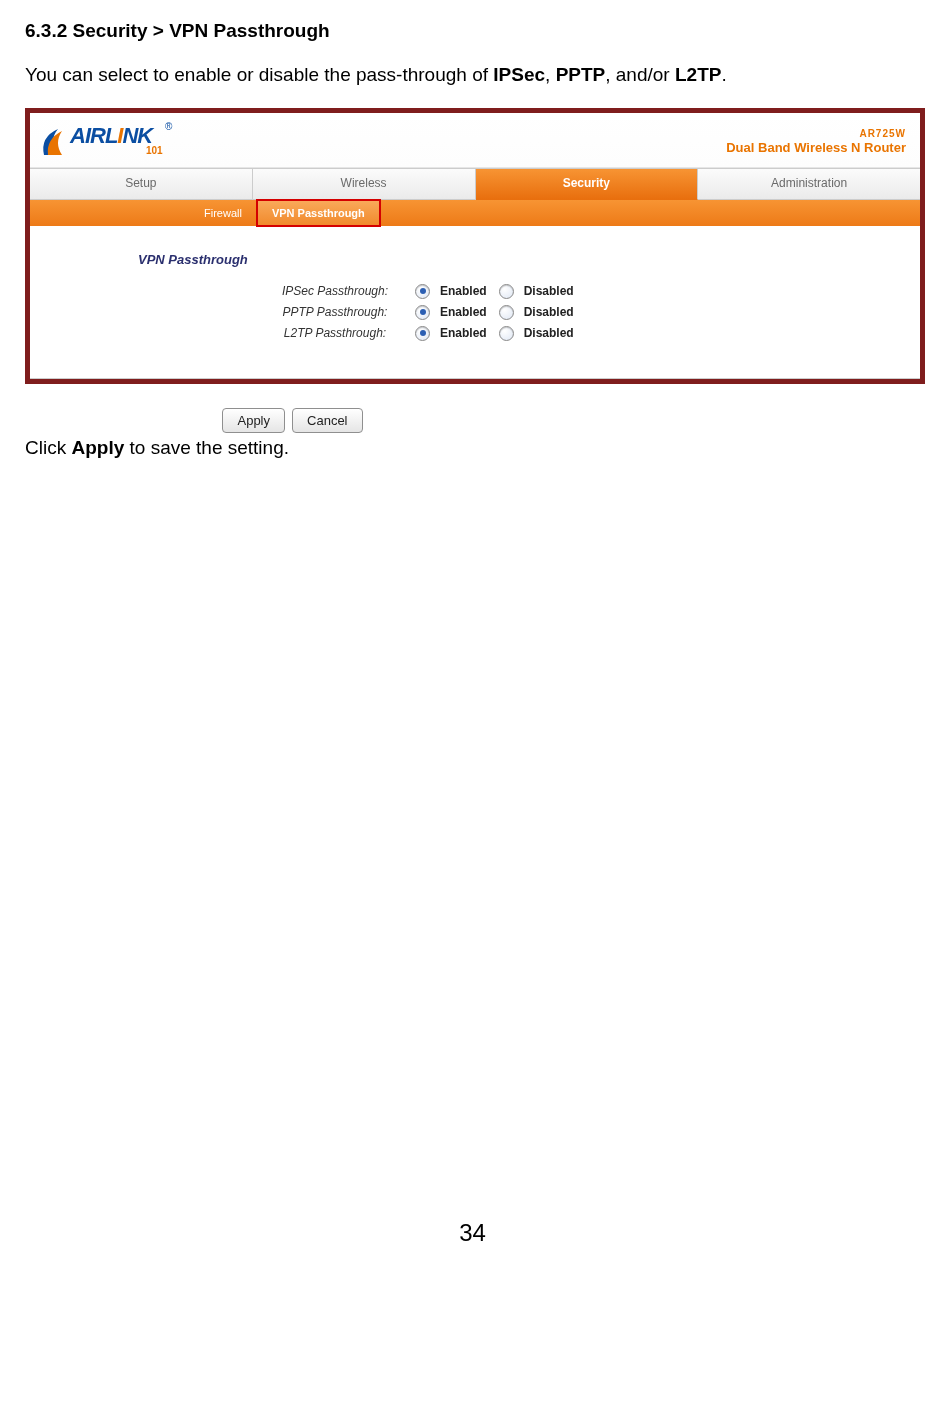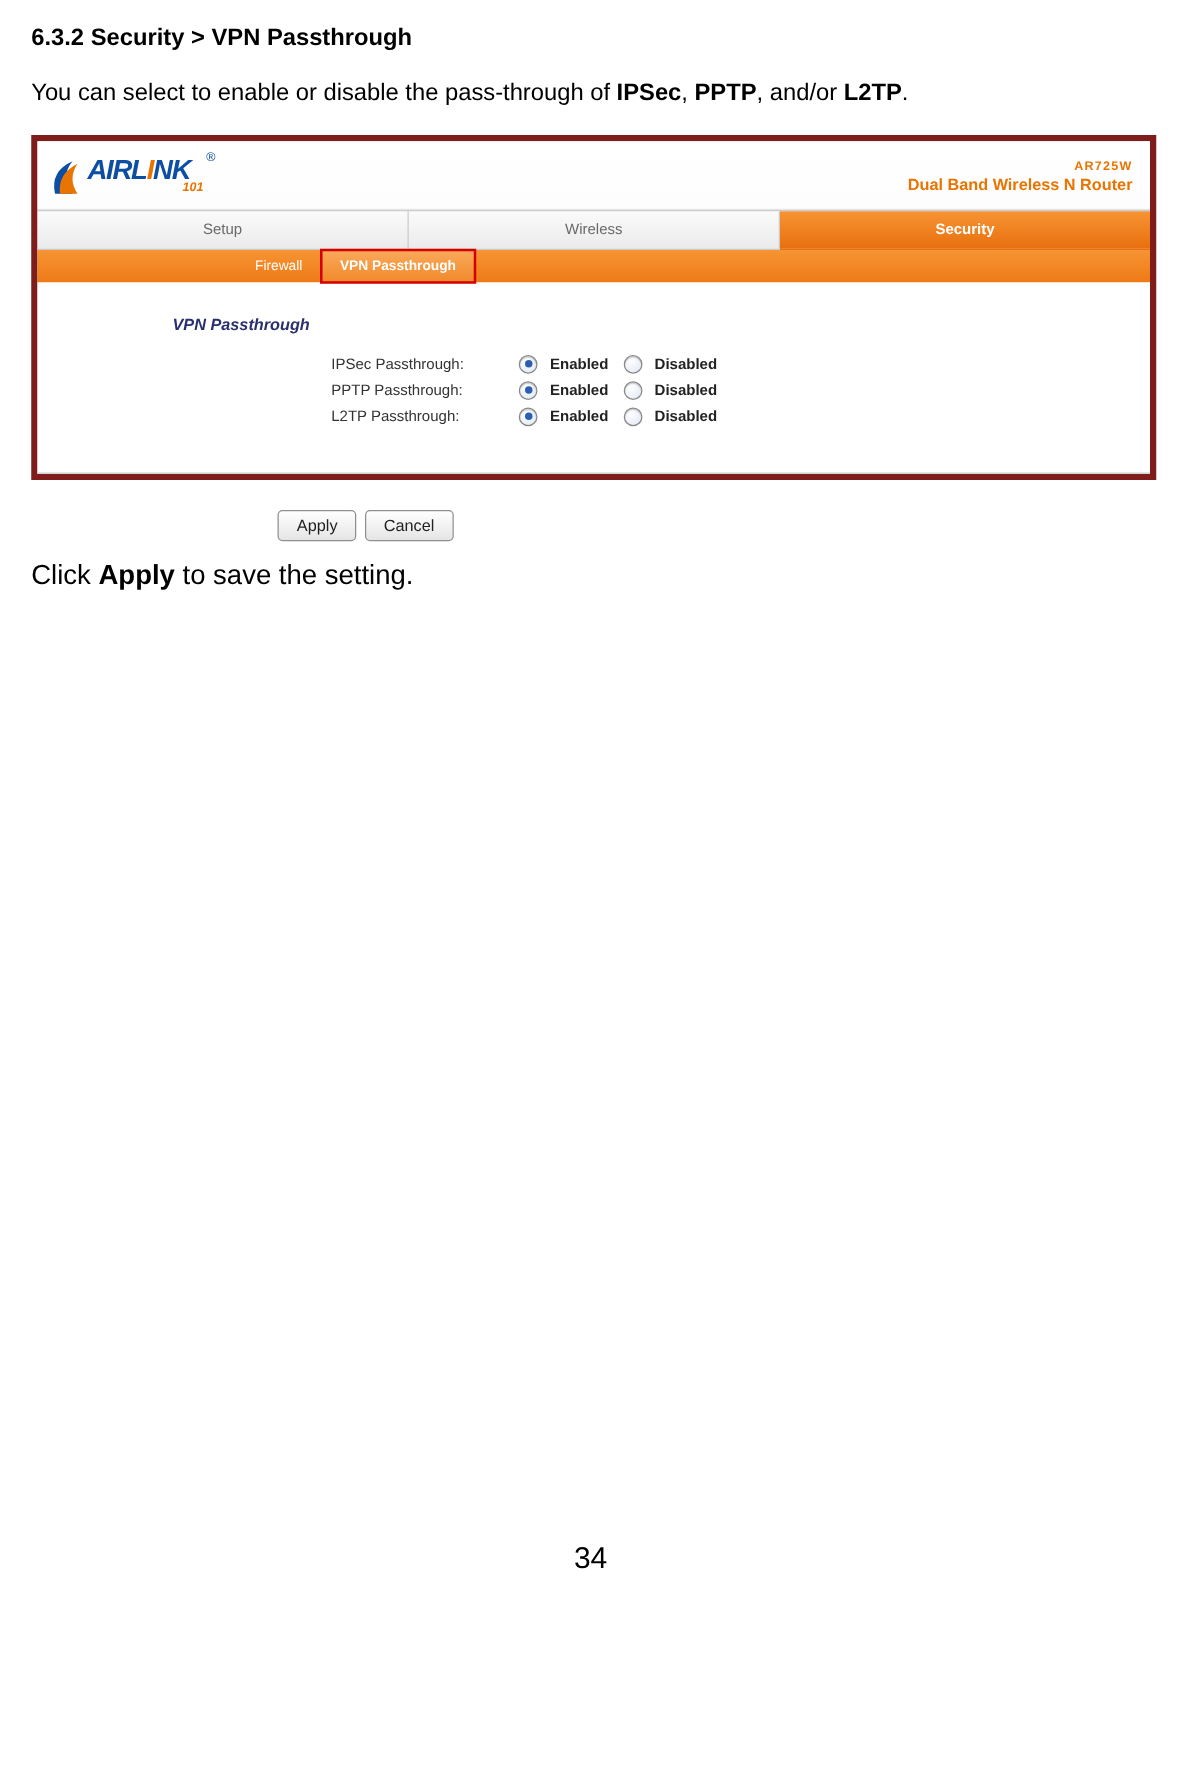--- a/index.html
+++ b/index.html
@@ -66,21 +66,20 @@
     position: absolute;
     left: 127px; top: 2px;
     font-size: 10px;
     color: #0b4ea2;
   }
   .logo-sub {
     position: absolute;
     left: 108px; top: 26px;
     font-size: 10px;
     font-weight: bold;
-    font-style: italic;
     color: #e97400;
   }
   .model-block {
     text-align: right;
     color: #e97400;
     font-weight: bold;
     line-height: 1.2;
   }
   .model-name { font-size: 10px; letter-spacing: 1px; }
   .model-desc { font-size: 13px; }
@@ -150,21 +149,22 @@
   }
   .field-row {
     display: flex;
     align-items: center;
     padding: 3px 0 3px 235px;
     font-size: 12px;
     color: #333;
   }
   .field-label {
     width: 140px;
-    text-align: left;
+    text-align: center;
+    font-style: italic;
   }
   .radio-group {
     display: flex;
     align-items: center;
     gap: 6px;
     margin-left: 10px;
   }
   .radio-dot {
     width: 13px; height: 13px;
     border: 1px solid #888;
@@ -201,22 +201,22 @@
     color: #222;
     padding: 4px 14px;
     border: 1px solid #8f8f8f;
     border-radius: 4px;
     background: linear-gradient(#ffffff,#e5e5e5);
     cursor: pointer;
     margin: 0 1px;
   }
 
   .outro {
-    font-size: 22px;
-    margin-top: 14px;
+    font-size: 19px;
+    margin-top: 4px;
   }
   .page-num {
     text-align: center;
     font-size: 24px;
     margin-top: 760px;
   }
 </style>
 </head>
 <body>
 
@@ -245,20 +245,21 @@
     <div class="model-block">
       <div class="model-name">AR725W</div>
       <div class="model-desc">Dual Band Wireless N Router</div>
     </div>
   </div>
 
   <div class="main-tabs">
     <div class="main-tab">Setup</div>
     <div class="main-tab">Wireless</div>
     <div class="main-tab active">Security</div>
+    <div class="main-tab">Administration</div>
   </div>
 
   <div class="sub-tabs">
     <div class="sub-tab">Firewall</div>
     <div class="sub-tab active">VPN Passthrough</div>
   </div>
 
   <div class="content-area">
     <div class="section-head">VPN Passthrough</div>
 

